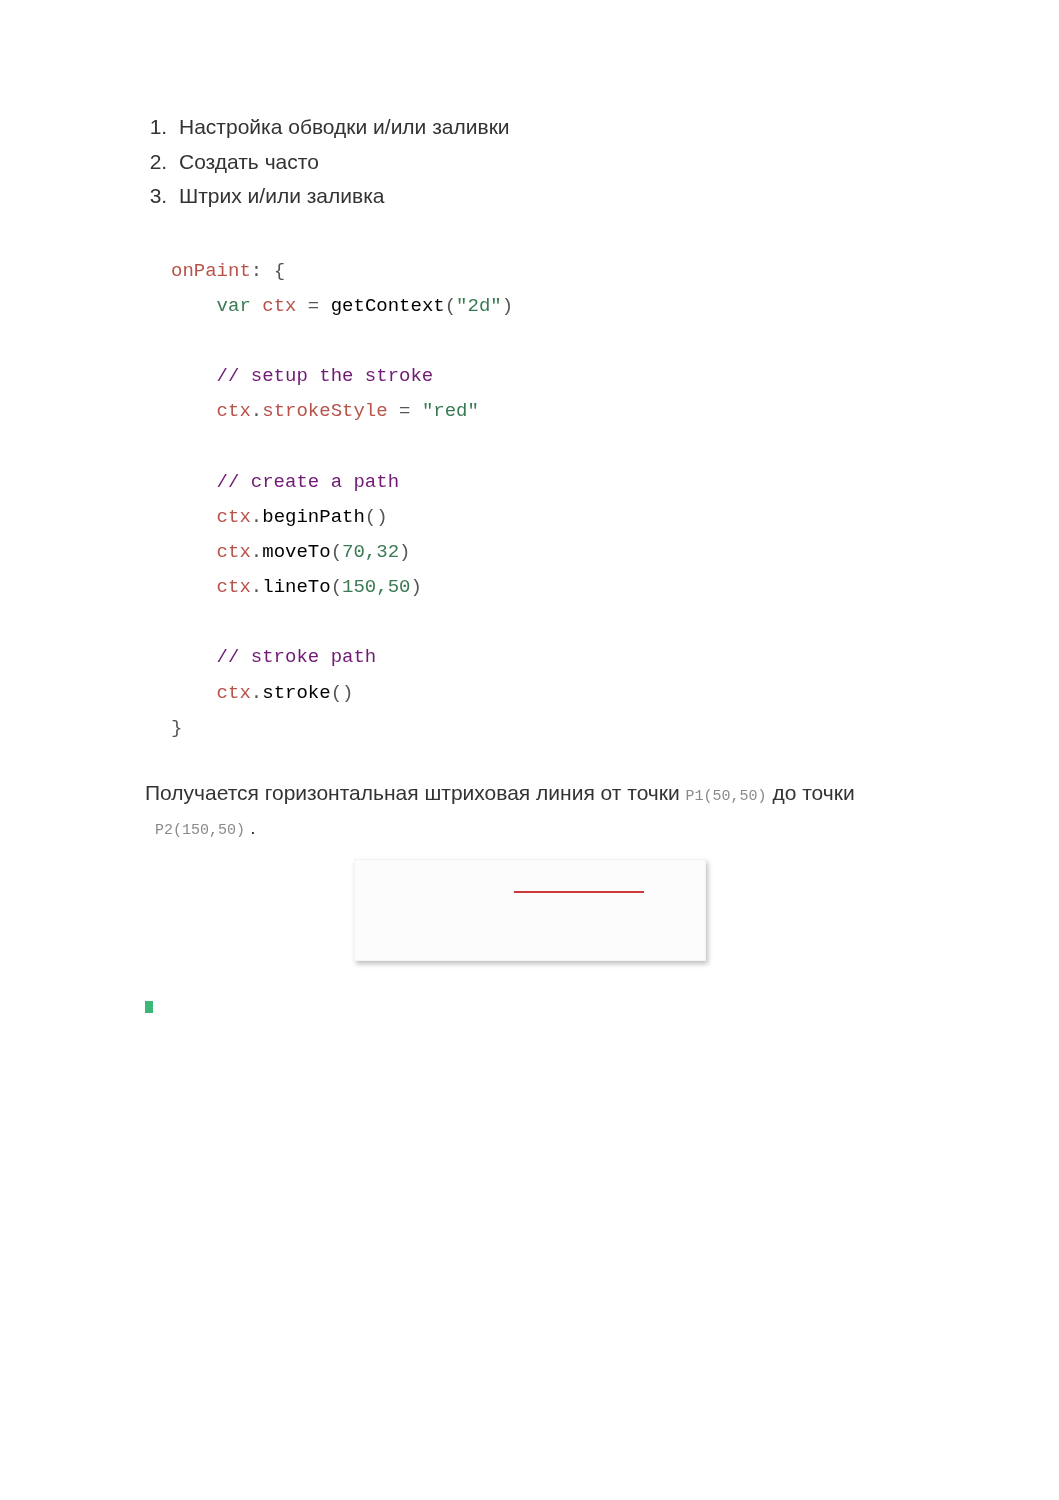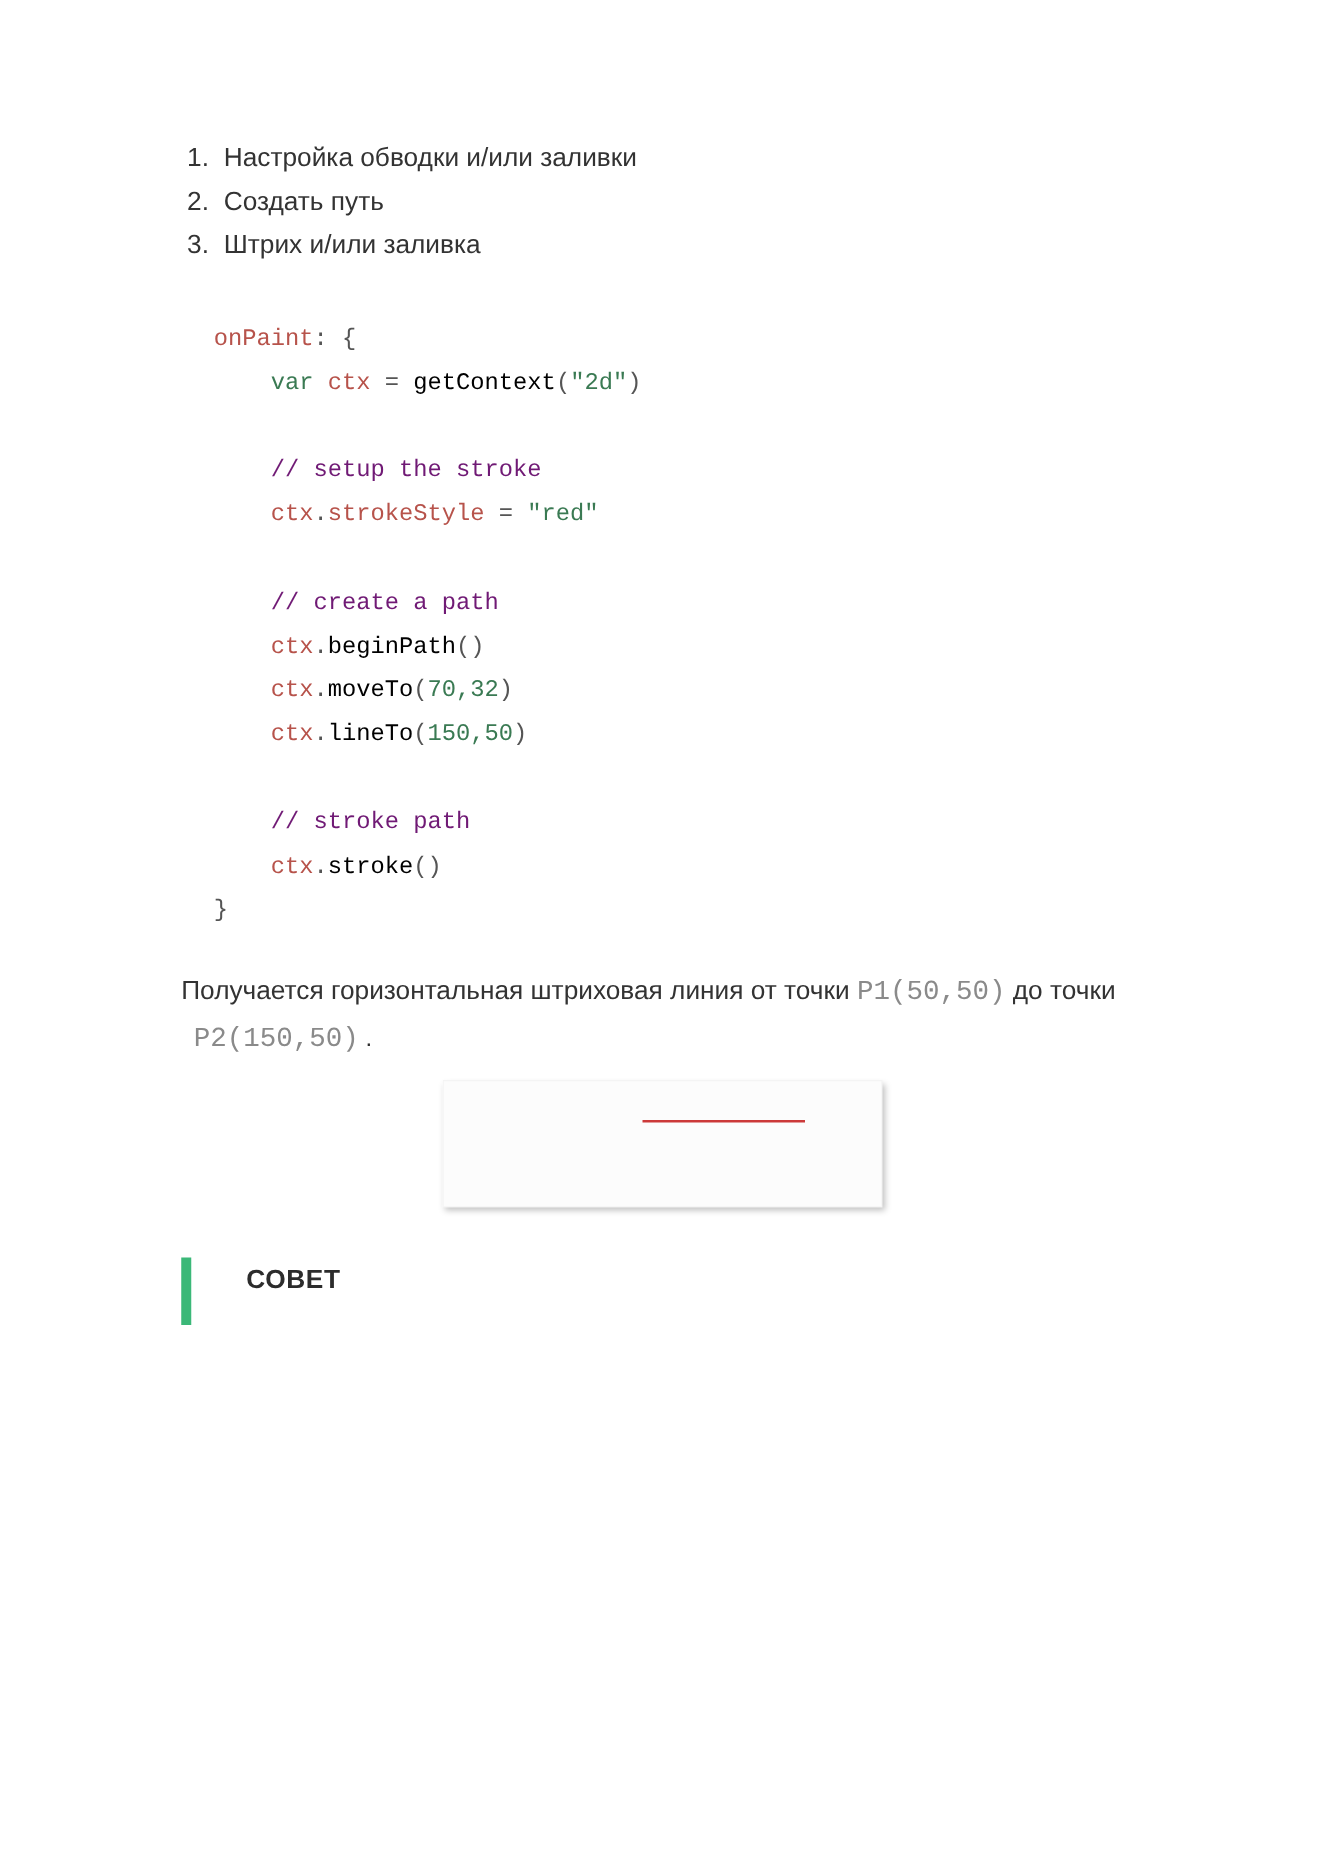--- a/index.html
+++ b/index.html
@@ -45,21 +45,21 @@
   .tk-plain   { color: #555; }
 
   p.body-text {
     font-size: 21px;
     line-height: 1.6;
     color: #333;
     margin: 18px 0 4px 0;
   }
   code.inline {
     font-family: "SFMono-Regular", Consolas, "Liberation Mono", Menlo, monospace;
-    font-size: 22px;
+    font-size: 15px;
     color: #8a8a8a;
   }
   p.p2-line {
     margin: 8px 0 18px 10px;
     font-size: 19px;
   }
 
   .canvas-figure {
     width: 352px;
     height: 102px;
@@ -96,21 +96,21 @@
     margin: 0;
   }
 </style>
 </head>
 <body>
 
 <div class="page">
 
   <ol class="steps">
     <li>Настройка обводки и/или заливки</li>
-    <li>Создать путь</li>
+    <li>Создать часто</li>
     <li>Штрих и/или заливка</li>
   </ol>
 
   <div class="code-block"><span class="tk-name">onPaint</span><span class="tk-brace">: {</span>
     <span class="tk-kw">var</span> <span class="tk-name">ctx</span><span class="tk-op"> = </span><span class="tk-func">getContext</span><span class="tk-plain">(</span><span class="tk-str">"2d"</span><span class="tk-plain">)</span>
 
     <span class="tk-comment">// setup the stroke</span>
     <span class="tk-name">ctx</span><span class="tk-plain">.</span><span class="tk-name">strokeStyle</span><span class="tk-op"> = </span><span class="tk-str">"red"</span>
 
     <span class="tk-comment">// create a path</span>
@@ -127,16 +127,15 @@
   </p>
   <p class="p2-line">
     <code class="inline">P2(150,50)</code><span> .</span>
   </p>
 
   <div class="canvas-figure">
     <div class="red-line"></div>
   </div>
 
   <div class="tip-box">
-    <p class="tip-title">СОВЕТ</p>
   </div>
 
 </div>
 
 </body></html>

